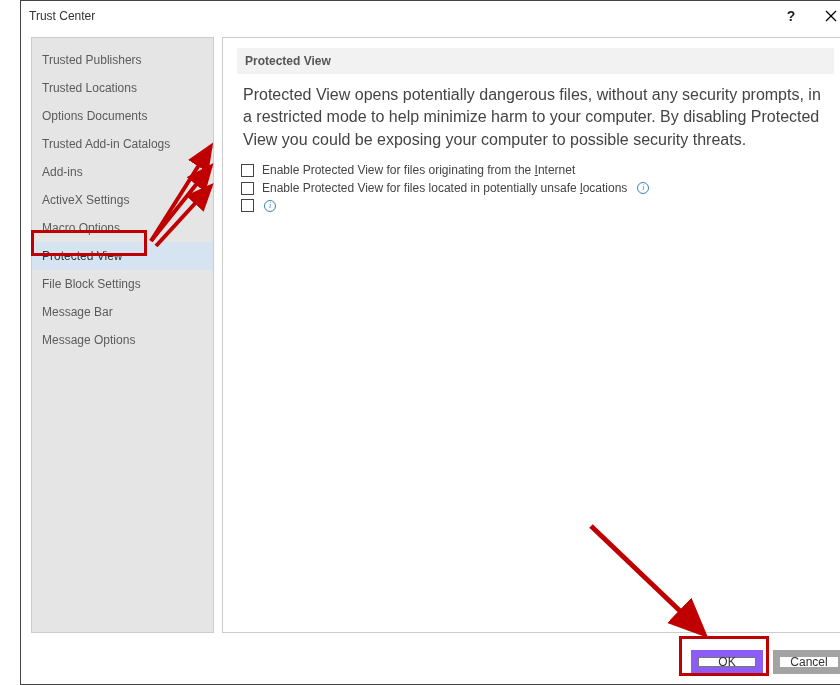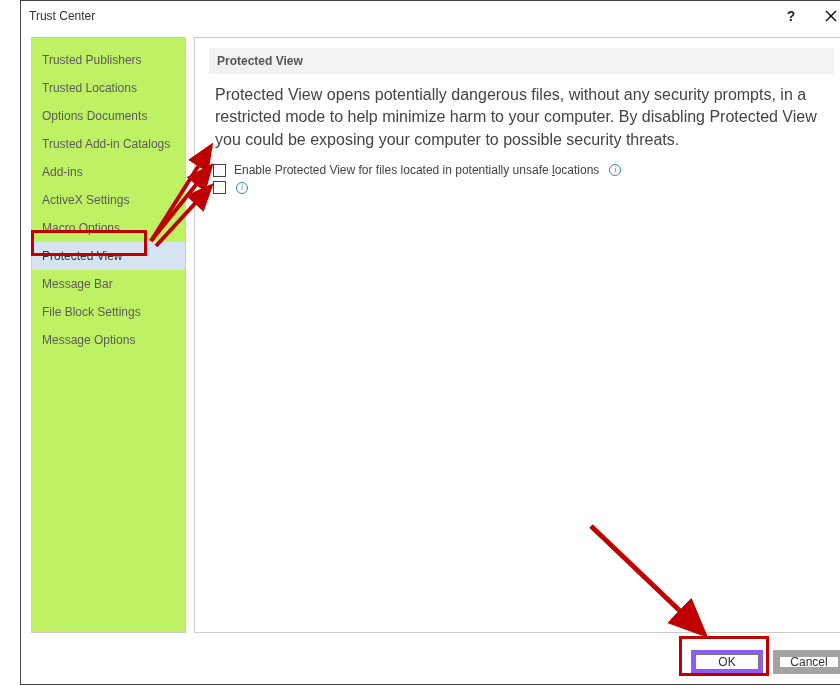--- a/index.html
+++ b/index.html
@@ -29,23 +29,23 @@
   .titlebar .tb-btn.help { font-size: 14px; font-weight: bold; }
   .titlebar .tb-btn.close svg { width: 12px; height: 12px; }
   .body {
     flex: 1;
     display: flex;
     padding: 6px 10px 6px 10px;
     gap: 8px;
     overflow: hidden;
   }
   .sidebar {
-    width: 155px;
+    width: 183px;
     border: 1px solid #ccc;
-    background: #bef264;
+    background: #e5e5e5;
     padding: 8px 0;
     overflow: auto;
   }
   .sidebar .item {
     padding: 6px 10px;
     font-size: 12px;
     color: #5b5b5b;
     cursor: pointer;
     line-height: 16px;
   }
@@ -113,21 +113,21 @@
     min-width: 72px;
     height: 24px;
     border: 7px solid #a3a3a3;
     background: #fdfdfd;
     font-size: 12px;
     color: #333;
     cursor: pointer;
     display: flex; align-items: center; justify-content: center;
   }
   .btn.default {
-    border: 4px solid #8b5cf6;
+    border: 7px solid #8b5cf6;
     box-shadow: inset 0 0 0 1px #777;
   }
   
   .annot-box {
     position: absolute;
     border: 3px solid #c00000;
     pointer-events: none;
   }
   .annot-arrow {
     position: absolute;
@@ -155,29 +155,33 @@
 
     <div class="sidebar" id="sidebar">
         <div class="item">Trusted Publishers</div>
         <div class="item">Trusted Locations</div>
         <div class="item">Options Documents</div>
         <div class="item">Trusted Add-in Catalogs</div>
         <div class="item">Add-ins</div>
         <div class="item">ActiveX Settings</div>
         <div class="item">Macro Options</div>
         <div class="item selected">Protected View</div>
+        <div class="item">File Block Settings</div>
         <div class="item">Message Bar</div>
-        <div class="item">File Block Settings</div>
         <div class="item">Message Options</div>
       </div>
 
     <div class="content">
       <div class="section-header">Protected View</div>
       <p class="section-desc">Protected View opens potentially dangerous files, without any security prompts, in a restricted mode to help minimize harm to your computer. By disabling Protected View you could be exposing your computer to possible security threats.</p>
       <div id="options">
+          <div class="check-row">
+            <div class="checkbox"></div>
+            <span class="check-label">Enable Protected View for files originating from the <u>I</u>nternet</span>
+          </div>
           <div class="check-row">
             <div class="checkbox"></div>
             <span class="check-label">Enable Protected View for files located in potentially unsafe <u>l</u>ocations</span>
             <span class="info-icon">i</span>
           </div>
           <div class="check-row">
             <div class="checkbox"></div>
             <span class="info-icon">i</span>
           </div>
         </div>

